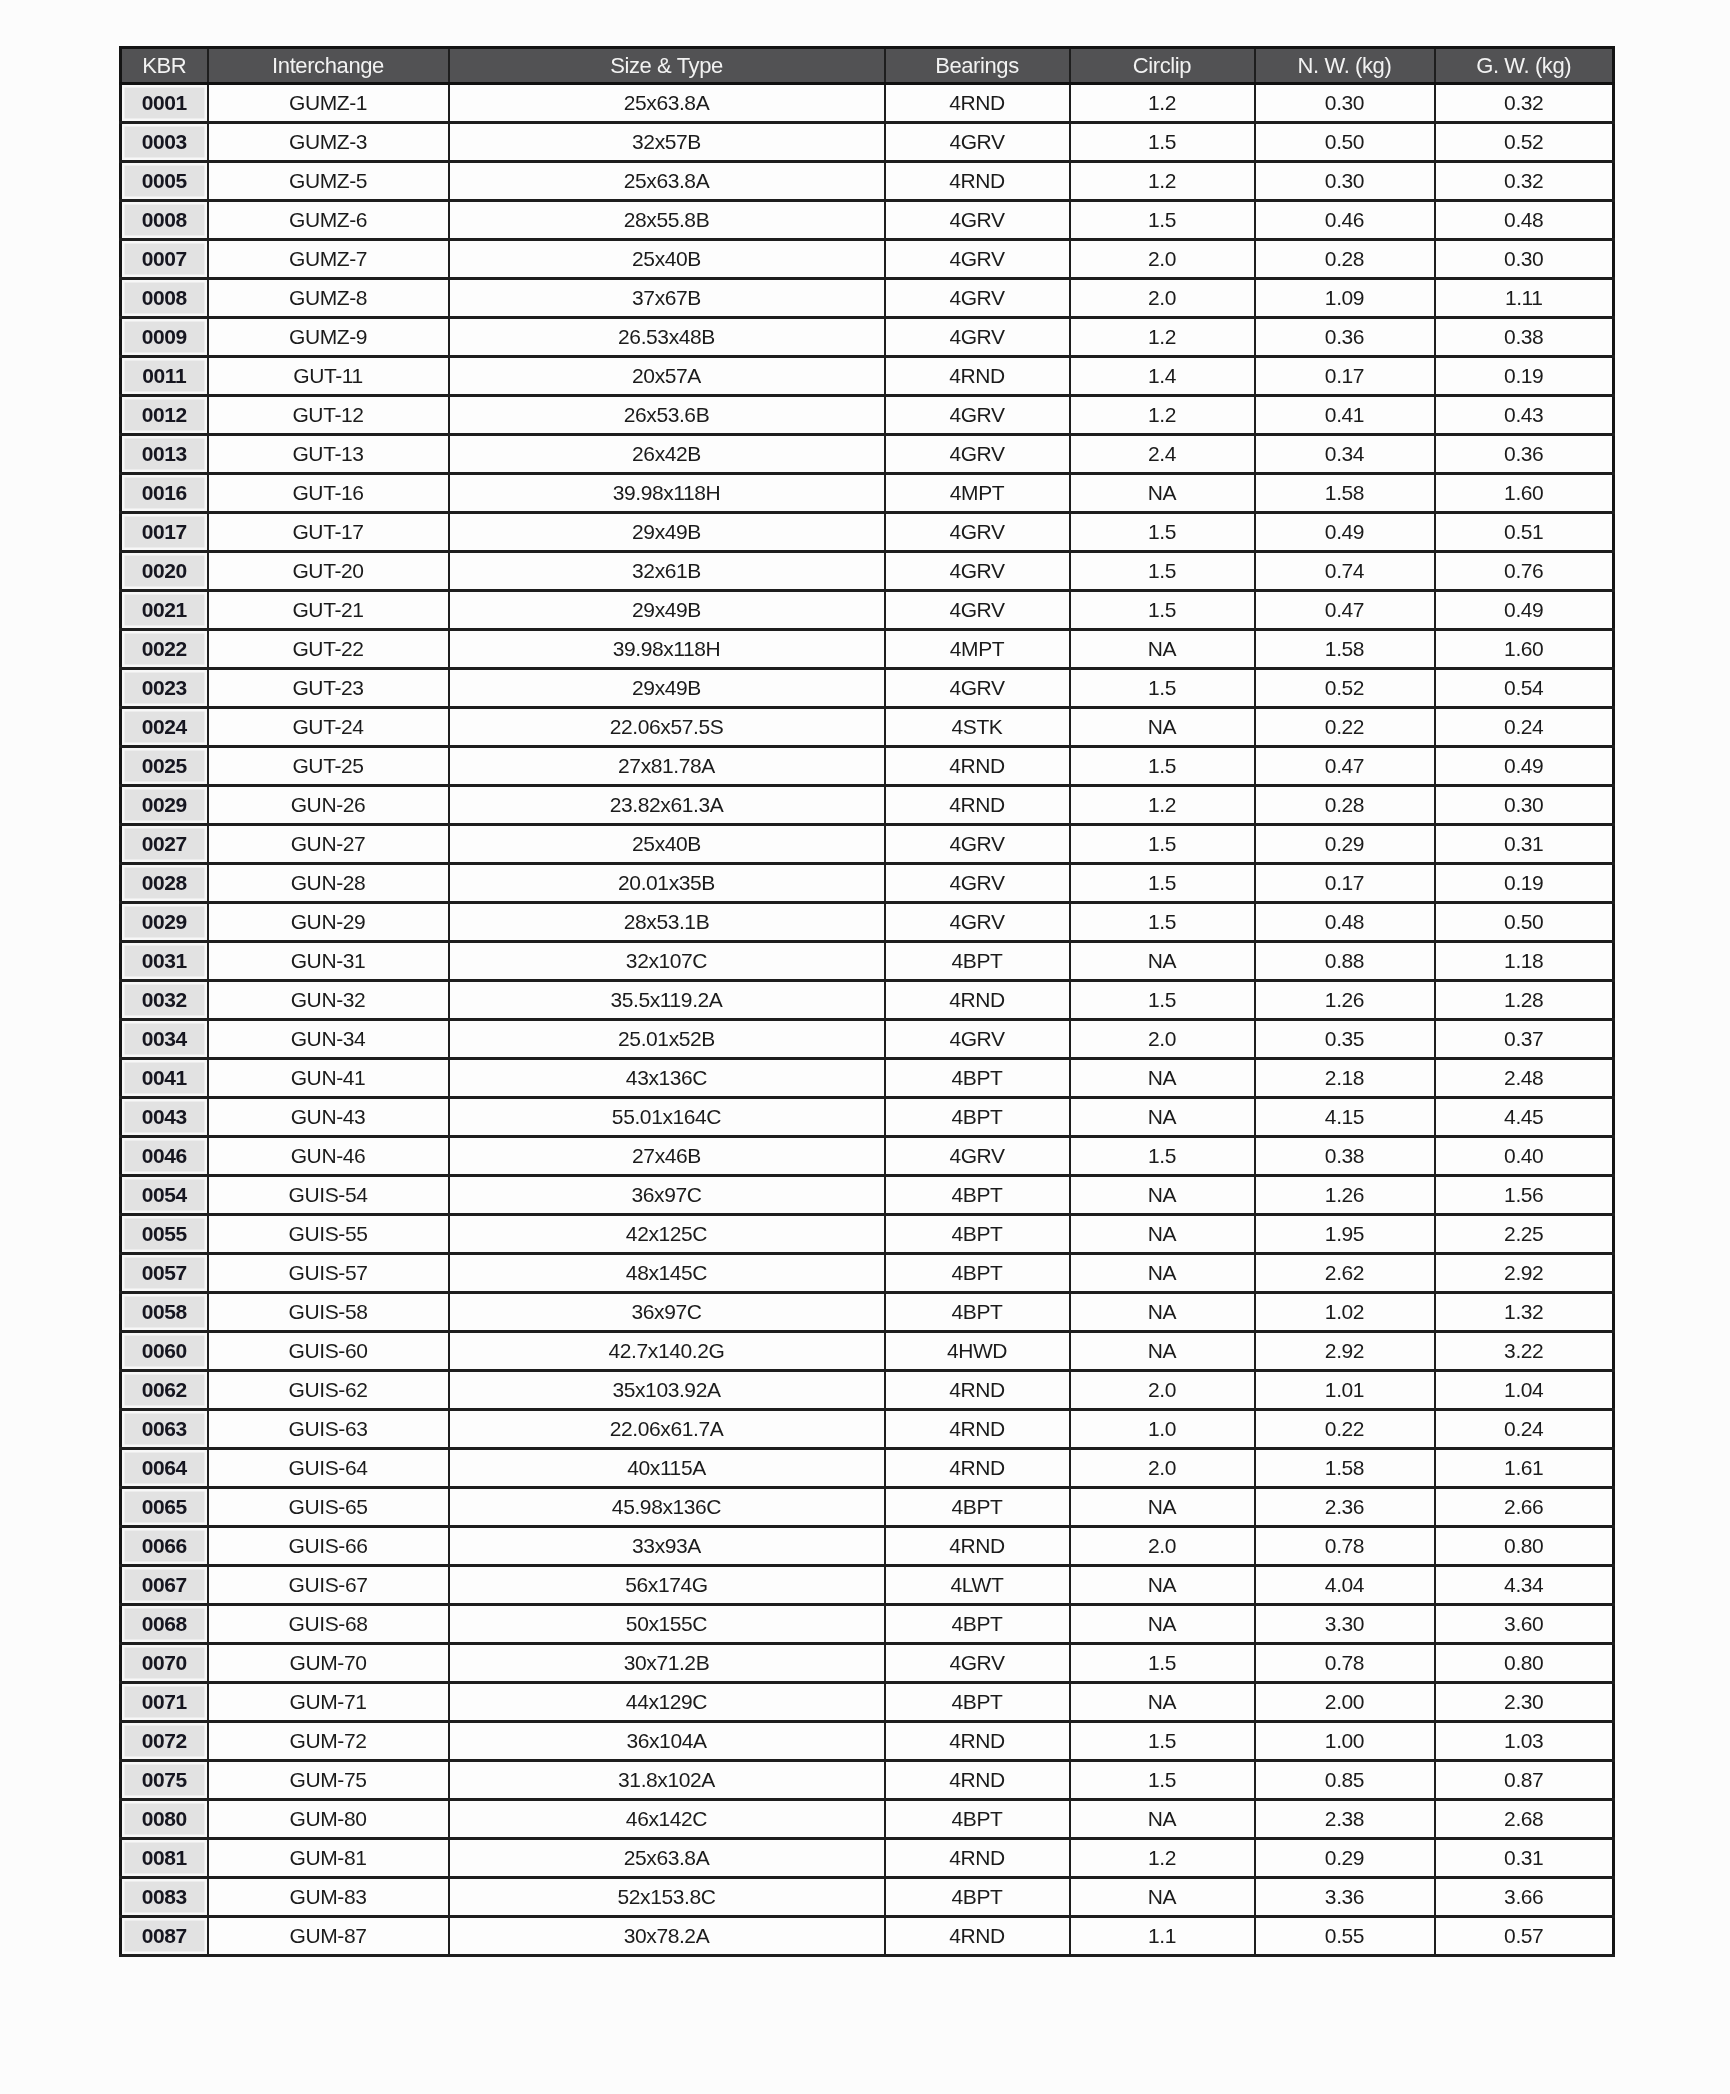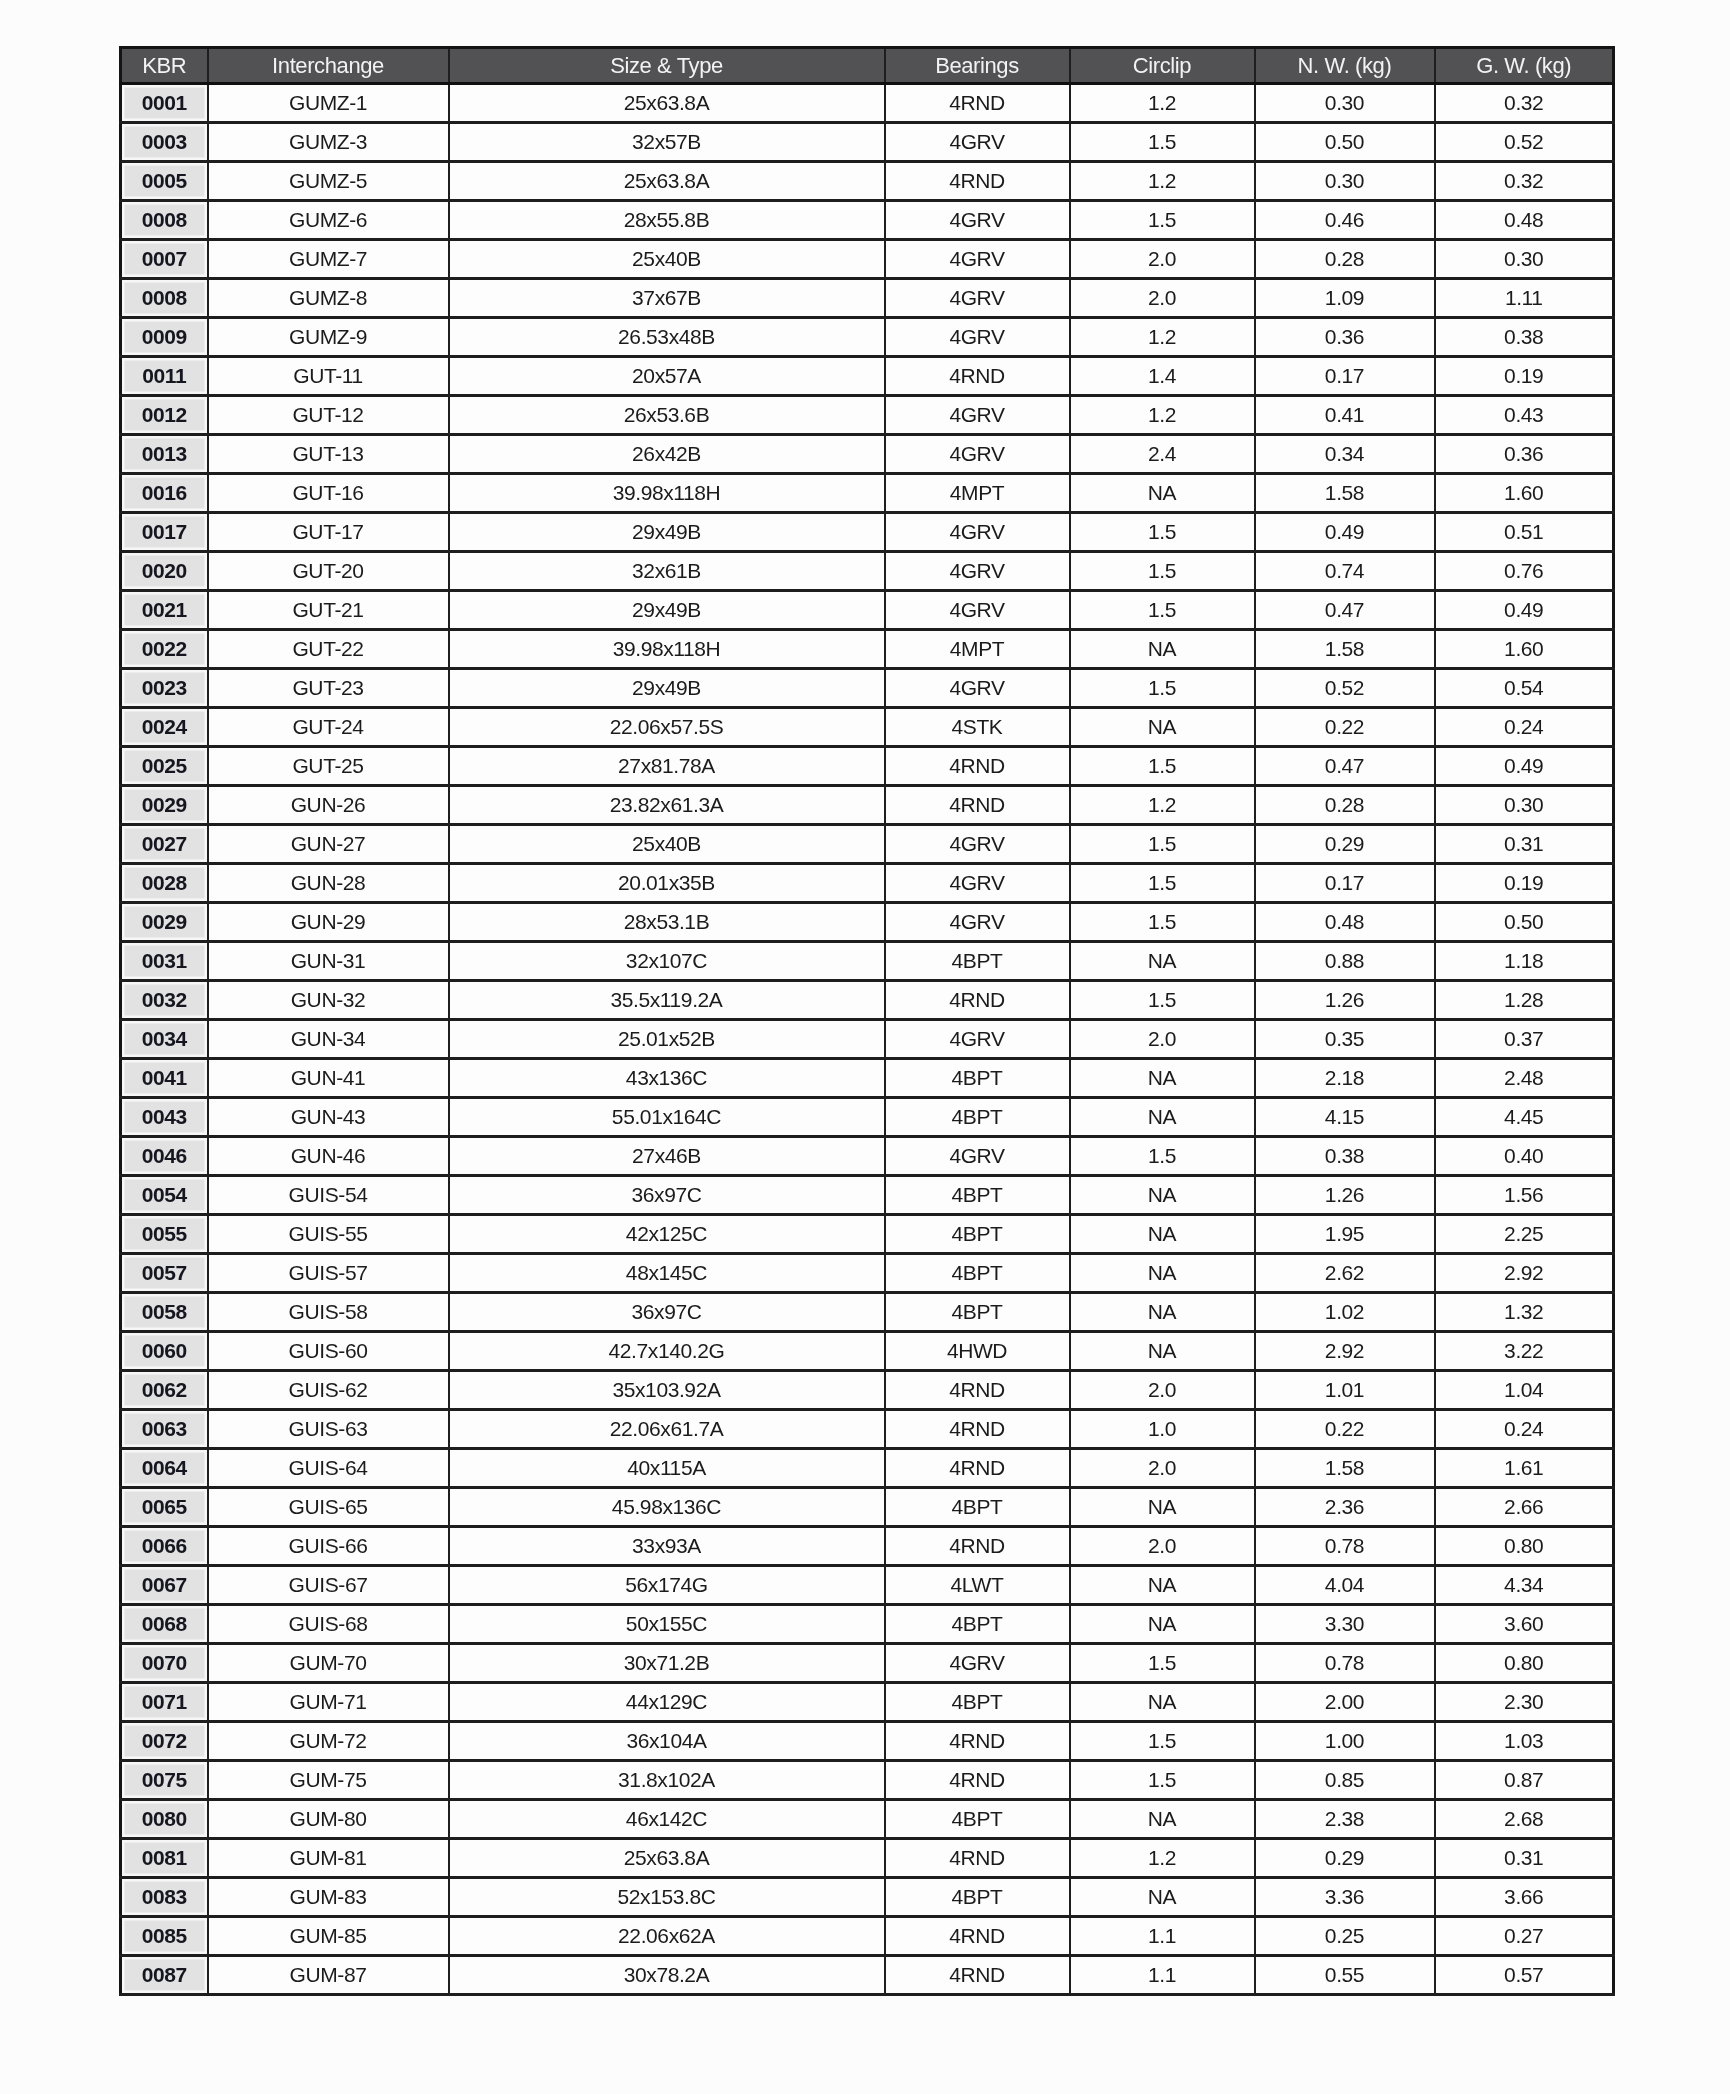--- a/index.html
+++ b/index.html
@@ -508,29 +508,20 @@
           <tr>
             <td class="kbr">0083</td>
             <td>GUM-83</td>
             <td>52x153.8C</td>
             <td>4BPT</td>
             <td>NA</td>
             <td>3.36</td>
             <td>3.66</td>
           </tr>
           <tr>
-            <td class="kbr">0085</td>
-            <td>GUM-85</td>
-            <td>22.06x62A</td>
-            <td>4RND</td>
-            <td>1.1</td>
-            <td>0.25</td>
-            <td>0.27</td>
-          </tr>
-          <tr>
             <td class="kbr">0087</td>
             <td>GUM-87</td>
             <td>30x78.2A</td>
             <td>4RND</td>
             <td>1.1</td>
             <td>0.55</td>
             <td>0.57</td>
           </tr>
         </tbody>
     </table>

